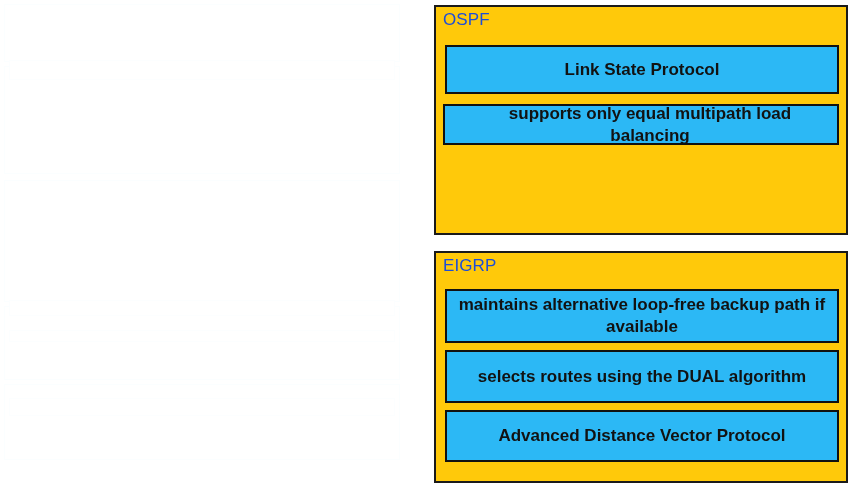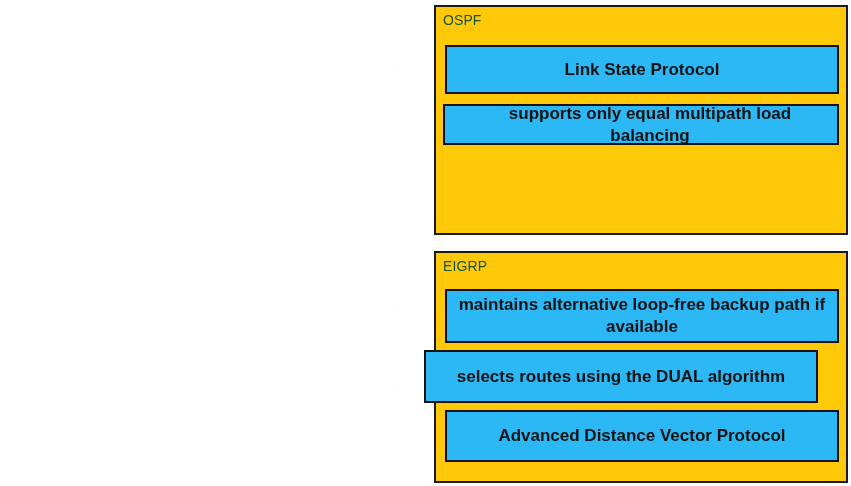--- a/index.html
+++ b/index.html
@@ -49,23 +49,23 @@
   .panel {
     position: absolute;
     box-sizing: border-box;
     background: #FFC90A;
     border: 2px solid #1a1a1a;
   }
   .panel-title {
     position: absolute;
     left: 7px;
     top: 2px;
-    font-size: 14px;
+    font-size: 17px;
     line-height: 22px;
-    color: #14532d;
+    color: #1d4ed8;
     letter-spacing: 0.1px;
     white-space: nowrap;
   }
   .card {
     position: absolute;
     box-sizing: border-box;
     background: #2CB8F5;
     border: 2px solid #111111;
     display: flex;
     align-items: center;
@@ -108,20 +108,20 @@
   <div class="card" style="left:443px; top:104px; width:396px; height:41px;padding-left:24px;">
     <span>supports only equal multipath load balancing</span>
   </div>
 
   <div class="panel" style="left:434px; top:251px; width:414px; height:232px;">
     <div class="panel-title">EIGRP</div>
   </div>
   <div class="card" style="left:445px; top:289px; width:394px; height:54px;">
     <span>maintains alternative loop-free backup path if available</span>
   </div>
-  <div class="card" style="left:424px; top:350px; width:394px; height:53px;">
+  <div class="card" style="left:445px; top:350px; width:394px; height:53px;">
     <span>selects routes using the DUAL algorithm</span>
   </div>
   <div class="card" style="left:445px; top:410px; width:394px; height:52px;">
     <span>Advanced Distance Vector Protocol</span>
   </div>
 
 </div>
 
 </body></html>

